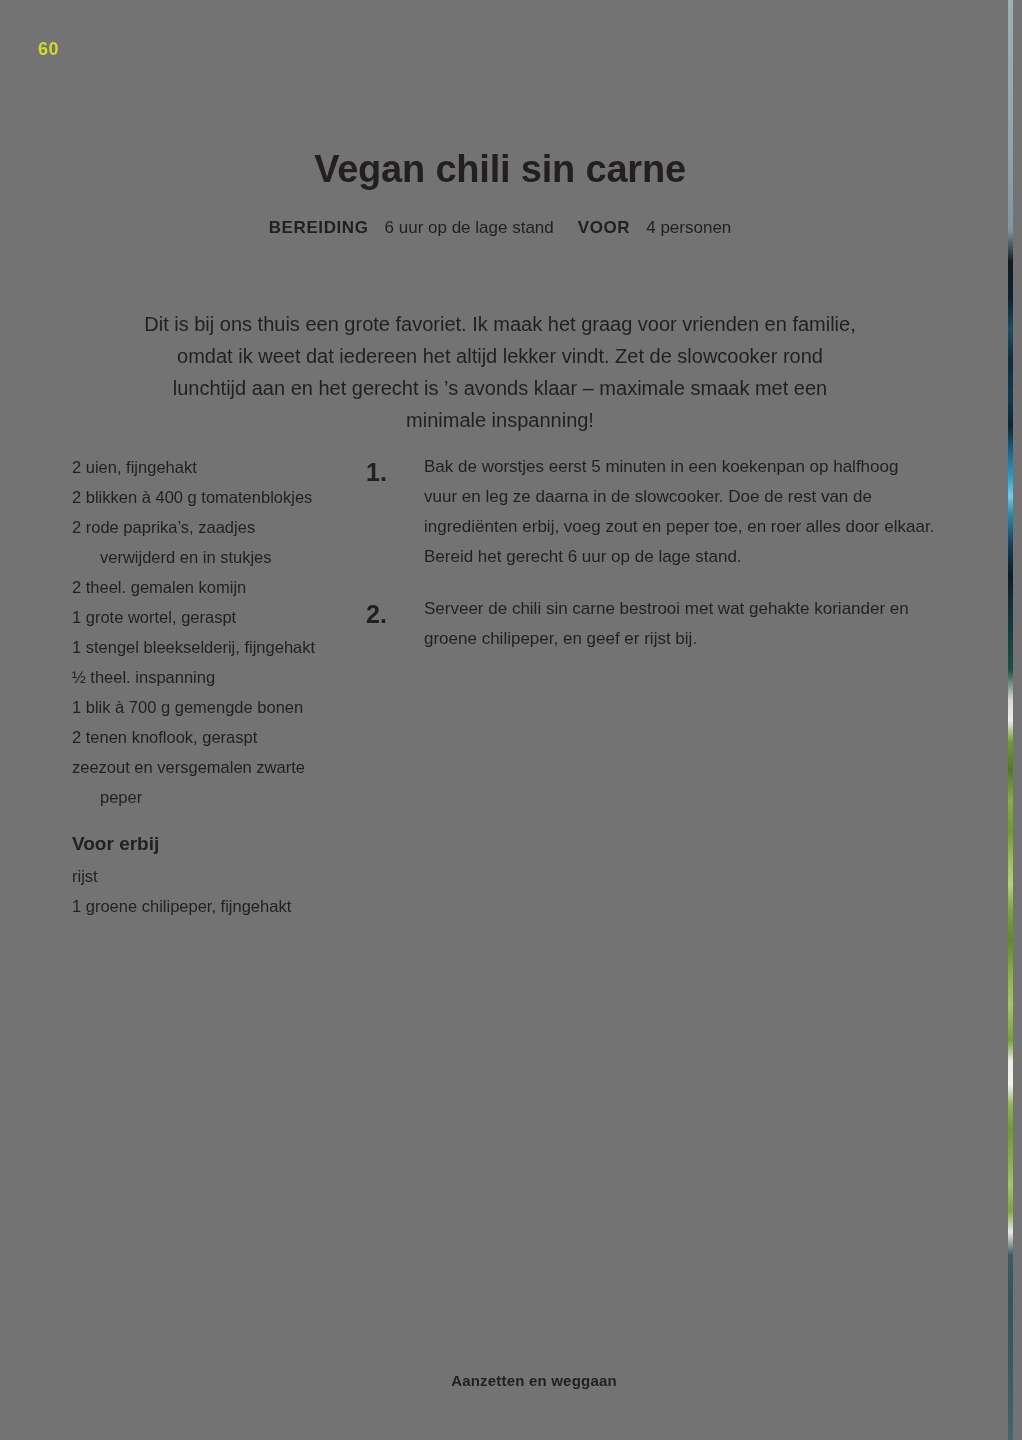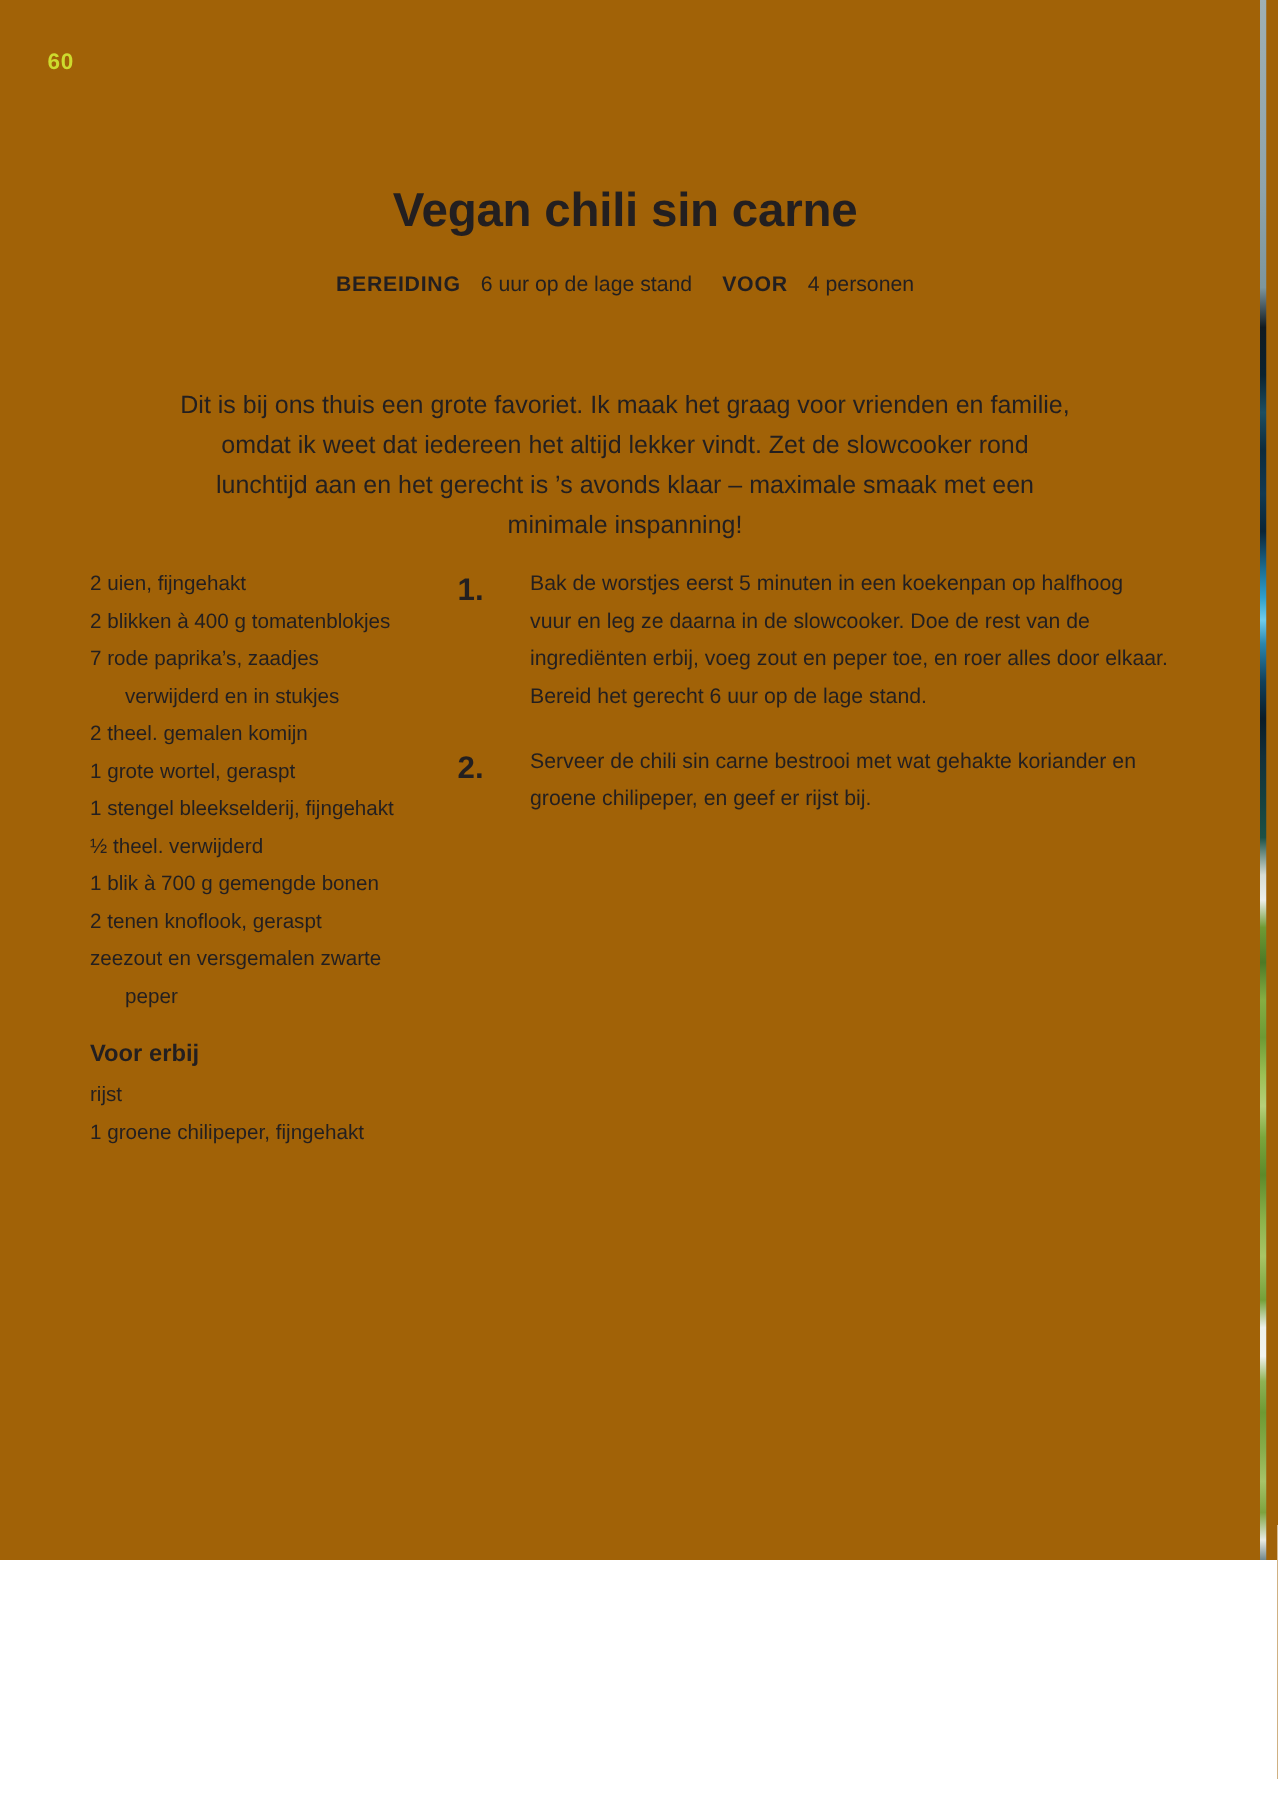--- a/index.html
+++ b/index.html
@@ -7,22 +7,22 @@
     padding: 0;
     background: #ffffff;
   }
   body {
     font-family: "Liberation Sans", sans-serif;
     color: #231f20;
   }
   .page {
     position: relative;
     width: 1022px;
-    height: 1248px;
-    background: #a16207;
+    height: 1440px;
+    background: #737373;
     overflow: hidden;
     box-sizing: border-box;
   }
 
   
   .edge-strip {
     position: absolute;
     top: 0;
     right: 9px;
     width: 5px;
@@ -230,26 +230,26 @@
   </div>
 
   <p class="intro">Dit is bij ons thuis een grote favoriet. Ik maak het graag voor vrienden en familie, omdat ik weet dat iedereen het altijd lekker vindt. Zet de slowcooker rond lunchtijd aan en het gerecht is ’s avonds klaar – maximale smaak met een minimale inspanning!</p>
 
   <div class="body-cols">
 
     <div class="col-ingredients">
       <div>
         <div class="ing-line">2 uien, fijngehakt</div>
         <div class="ing-line">2 blikken à 400 g tomatenblokjes</div>
-        <div class="ing-line">7 rode paprika’s, zaadjes</div>
+        <div class="ing-line">2 rode paprika’s, zaadjes</div>
         <div class="ing-line indent">verwijderd en in stukjes</div>
         <div class="ing-line">2 theel. gemalen komijn</div>
         <div class="ing-line">1 grote wortel, geraspt</div>
         <div class="ing-line">1 stengel bleekselderij, fijngehakt</div>
-        <div class="ing-line">½ theel. verwijderd</div>
+        <div class="ing-line">½ theel. inspanning</div>
         <div class="ing-line">1 blik à 700 g gemengde bonen</div>
         <div class="ing-line">2 tenen knoflook, geraspt</div>
         <div class="ing-line">zeezout en versgemalen zwarte</div>
         <div class="ing-line indent">peper</div>
       </div>
 
       <h2 class="sub-heading">Voor erbij</h2>
       <div>
         <div class="ing-line">rijst</div>
         <div class="ing-line">1 groene chilipeper, fijngehakt</div>

